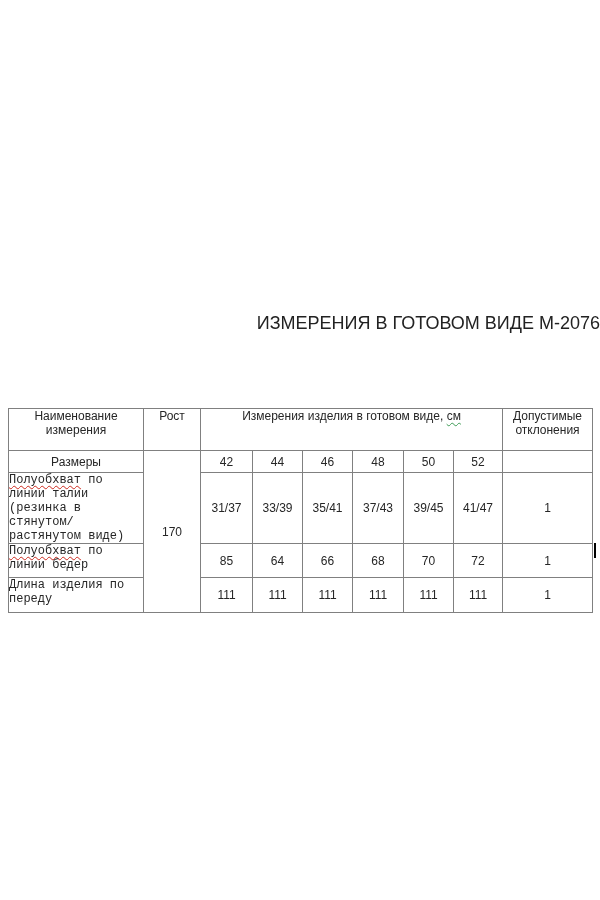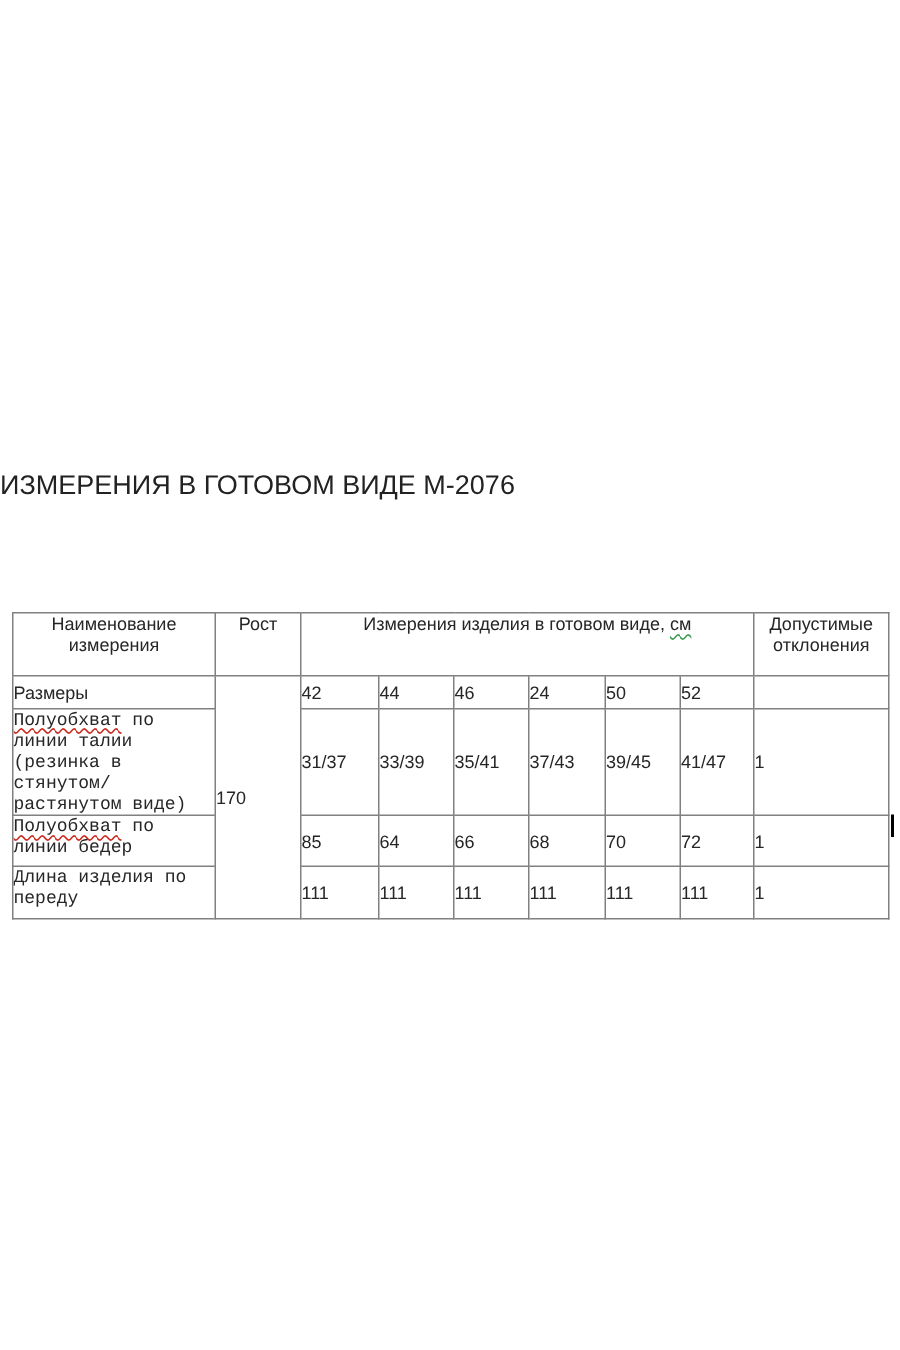--- a/index.html
+++ b/index.html
@@ -13,21 +13,21 @@
     position: relative;
     font-family: "Liberation Sans", sans-serif;
     color: var(--text, #262626);
     overflow: hidden;
   }
   .doc-title {
     position: absolute;
     top: 312px;
     left: 0;
     width: 600px;
-    text-align: left;
+    text-align: right;
     font-size: 18px;
     line-height: 22px;
     font-weight: 400;
     color: #222222;
     white-space: nowrap;
   }
   .table-wrap {
     position: absolute;
     top: 388px;
     left: 8px;
@@ -59,20 +59,21 @@
     padding-left: 2px;
     padding-right: 2px;
   }
   td.c-label {
     text-align: left;
     vertical-align: top;
     padding: 2px 2px 0 3px;
     font-family: Liberation Mono, monospace;
   }
   td.c-val {
+    text-align: center;
     vertical-align: middle;
   }
   .spell {
     text-decoration-line: underline;
     text-decoration-style: wavy;
     text-decoration-color: var(--spell-underline, #cc2a1e);
     text-decoration-thickness: 1px;
     text-underline-offset: 2px;
     text-decoration-skip-ink: none;
   }
@@ -117,21 +118,21 @@
       <td class="c-head">Рост</td>
       <td class="c-head" colspan="6"><span>Измерения изделия в готовом виде, </span><span class="grammar">см</span></td>
       <td class="c-head">Допустимые отклонения</td>
     </tr>
     <tr class="r1">
       <td class="c-val">Размеры</td>
       <td class="c-val" rowspan="4">170</td>
       <td class="c-val">42</td>
       <td class="c-val">44</td>
       <td class="c-val">46</td>
-      <td class="c-val">24</td>
+      <td class="c-val">48</td>
       <td class="c-val">50</td>
       <td class="c-val">52</td>
       <td class="c-val"></td>
     </tr>
     <tr class="r2">
       <td class="c-label"><span class="spell">Полуобхват</span><span> по линии талии (резинка в стянутом/растянутом виде)</span></td>
       <td class="c-val">31/37</td>
       <td class="c-val">33/39</td>
       <td class="c-val">35/41</td>
       <td class="c-val">37/43</td>

